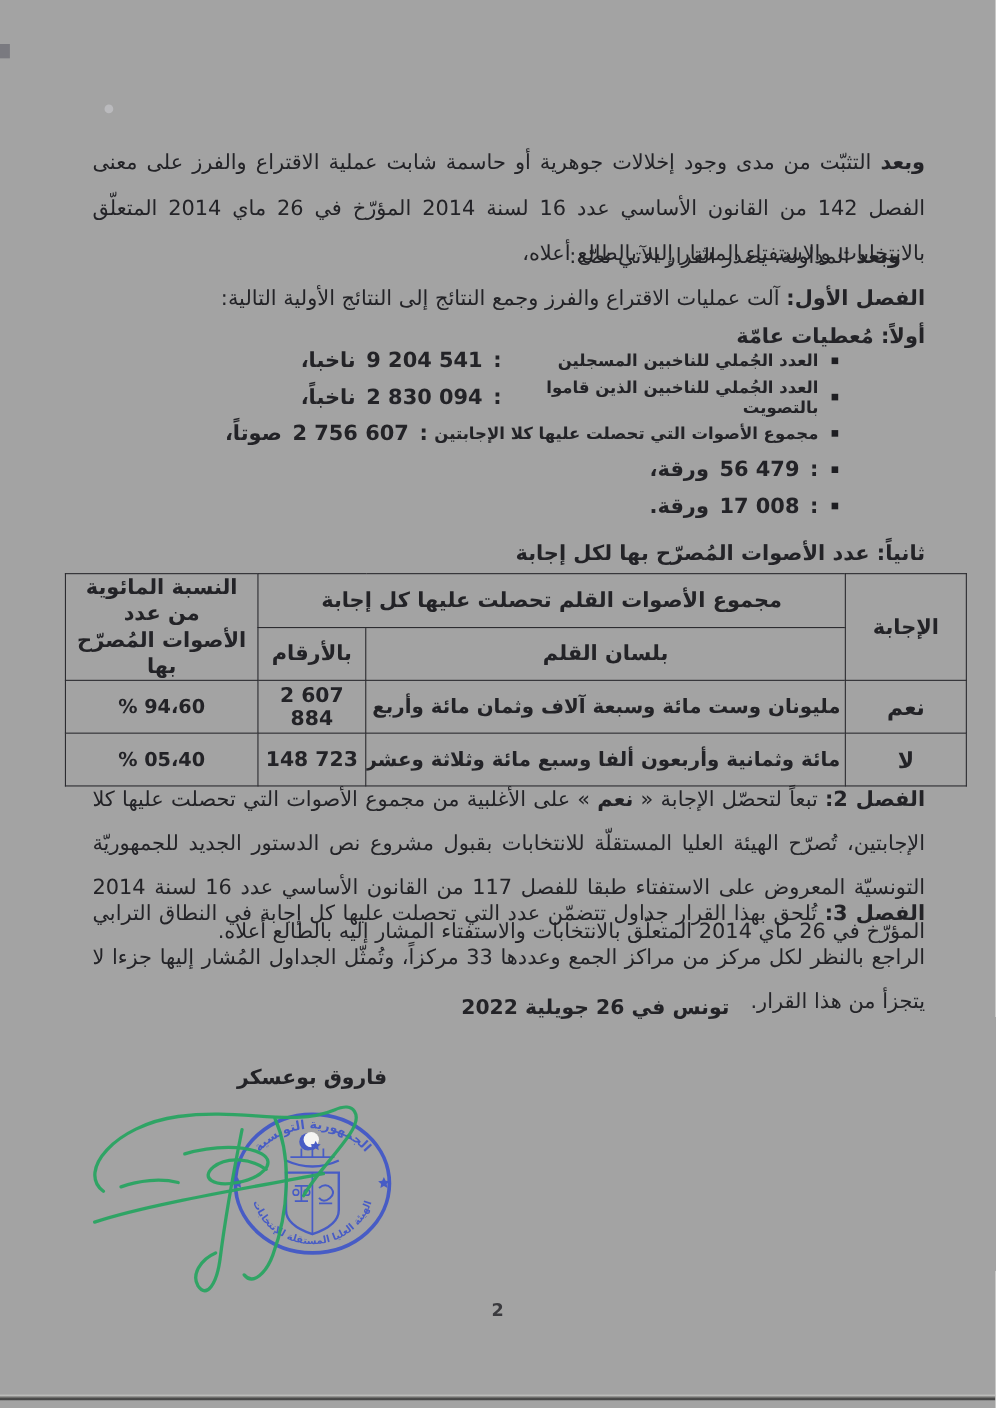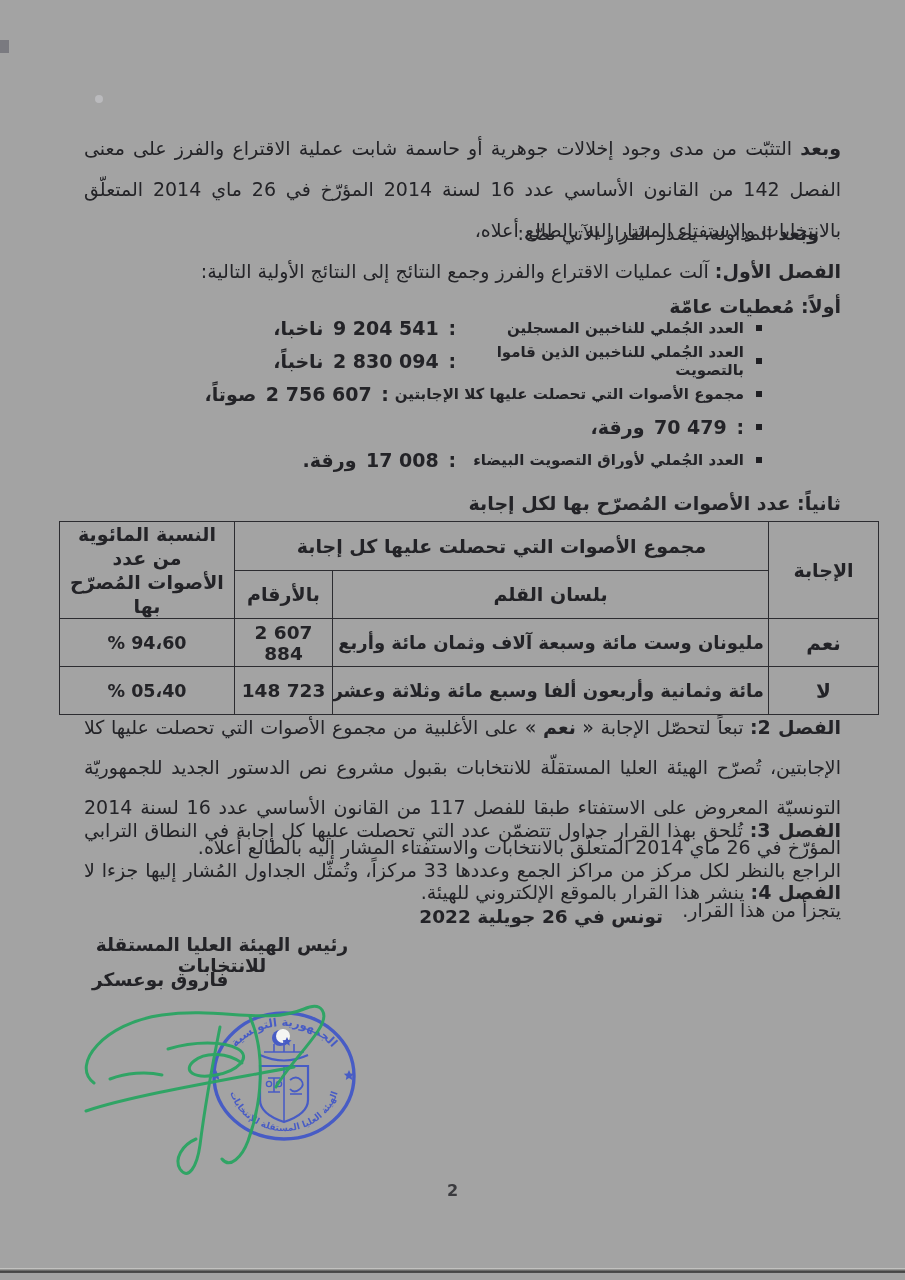--- a/index.html
+++ b/index.html
@@ -31,21 +31,21 @@
   .pct-hdr{font-size:17.5px; line-height:24px;}
   td.answer{font-size:20px; font-weight:800;}
   td.words{font-size:18px; font-weight:700; white-space:nowrap;}
   td.figs{font-size:18.5px; font-weight:700;}
   td.pct{font-size:17.5px; font-weight:700;text-decoration:underline;}
   tr.datarow{height:48px;}
   .ltr{direction:ltr; unicode-bidi:isolate; display:inline-block;}
   
   .dateline{top:906px; right:242px; font-size:18.5px; font-weight:800;}
   .sigtitle{top:934px; left:92px; width:260px; text-align:center; font-size:18.5px; font-weight:800;}
-  .signame{top:969px; left:92px; width:260px; text-align:left; font-size:18.5px; font-weight:800;}
+  .signame{top:969px; left:92px; width:260px; text-align:right; font-size:18.5px; font-weight:800;}
   .pagenum{top:1181px; left:0; right:0; text-align:center; font-size:16px; font-weight:600; color:#3a3a3e;}
   
   .bottomline{top:1268px; left:0; right:0; height:5px;
     background:linear-gradient(to bottom,#d8d8d6 0%,#8a8a88 35%,#3c3c3c 75%,#555 100%);}
   .speck{top:40px; left:0; width:9px; height:13px; background:#73737a; opacity:.85;}
   .smudge{top:95px; left:95px; width:8px; height:8px; background:#c9c9cf; border-radius:50%; opacity:.6;}
   .stamp-svg{top:1008px; left:208px; opacity:.92;}
   .sig-svg{top:983px; left:70px;}
 </style>
 </head>
@@ -79,43 +79,42 @@
       <span class="blabel">العدد الجُملي للناخبين الذين قاموا بالتصويت</span>
       <span class="bval"><span>: </span><span class="num" dir="ltr">2 830 094</span><span> ناخباً،</span></span>
     </div>
     <div class="brow">
       <span class="bsq"></span>
       <span class="blabel" style="width:auto; margin-left:6px;">مجموع الأصوات التي تحصلت عليها كلا الإجابتين</span>
       <span class="bval"><span>: </span><span class="num" dir="ltr">2 756 607</span><span> صوتاً،</span></span>
     </div>
     <div class="brow">
       <span class="bsq"></span>
-      <span class="bval"><span>: </span><span class="num" dir="ltr">70 479</span><span> ورقة،</span></span>
-    </div>
-    <div class="brow">
-      <span class="bsq"></span>
-      <span class="blabel">العدد الجُملي لأوراق التصويت البيضاء</span>
+      <span class="bval"><span>: </span><span class="num" dir="ltr">56 479</span><span> ورقة،</span></span>
+    </div>
+    <div class="brow">
+      <span class="bsq"></span>
       <span class="bval"><span>: </span><span class="num" dir="ltr">17 008</span><span> ورقة.</span></span>
     </div>
   </div>
 
   <div class="abs para single lead" style="top:486px; right:64px; left:84px; line-height:34px;">ثانياً: عدد الأصوات المُصرّح بها لكل إجابة</div>
 
   <div class="abs tablewrap">
     <table class="results">
       <colgroup>
           <col style="width:110px">
           <col style="width:436px">
           <col style="width:98px">
           <col style="width:175px">
         </colgroup>
       <tbody>
           <tr>
         <th class="hdr" rowspan="2">الإجابة</th>
-        <th class="hdr" colspan="2">مجموع الأصوات التي تحصلت عليها كل إجابة</th>
+        <th class="hdr" colspan="2">مجموع الأصوات القلم تحصلت عليها كل إجابة</th>
         <th class="hdr pct-hdr" rowspan="2">
           <div>النسبة المائوية من عدد</div>
           <div>الأصوات المُصرّح بها</div>
         </th>
       </tr>
       <tr>
         <th class="hdr">بلسان القلم</th>
         <th class="hdr">بالأرقام</th>
       </tr>
       <tr class="datarow">
@@ -135,27 +134,23 @@
   </div>
 
   <div class="abs para" style="top:707px; right:64px; left:84px; line-height:40px;">
     <span class="lead">الفصل 2:</span><span> تبعاً لتحصّل الإجابة « </span><span class="lead">نعم</span><span> » على الأغلبية من مجموع الأصوات التي تحصلت عليها كلا الإجابتين، تُصرّح الهيئة العليا المستقلّة للانتخابات بقبول مشروع نص الدستور الجديد للجمهوريّة التونسيّة المعروض على الاستفتاء طبقا للفصل 117 من القانون الأساسي عدد 16 لسنة 2014 المؤرّخ في 26 ماي 2014 المتعلّق بالانتخابات والاستفتاء المشار إليه بالطالع أعلاه.</span>
   </div>
 
   <div class="abs para" style="top:810px; right:64px; left:84px; line-height:40px;">
     <span class="lead">الفصل 3:</span><span> تُلحق بهذا القرار جداول تتضمّن عدد التي تحصلت عليها كل إجابة في النطاق الترابي الراجع بالنظر لكل مركز من مراكز الجمع وعددها 33 مركزاً، وتُمثّل الجداول المُشار إليها جزءا لا يتجزأ من هذا القرار.</span>
   </div>
 
-  <div class="abs para single" style="top:874px; right:64px; left:84px; line-height:36px;">
-    <span class="lead">الفصل 4:</span><span> ينشر هذا القرار بالموقع الإلكتروني للهيئة.</span>
-  </div>
 
   <div class="abs dateline">تونس في 26 جويلية 2022</div>
 
-  <div class="abs sigtitle">رئيس الهيئة العليا المستقلة للانتخابات</div>
   <div class="abs signame">فاروق بوعسكر</div>
 
   <svg class="abs stamp-svg" width="152" height="138" viewBox="0 0 152 138">
     <defs>
       <filter id="blur1">
           <feGaussianBlur stdDeviation="0.45"></feGaussianBlur>
         </filter>
       <path id="arcTop" d="M 14 76 A 62 58 0 0 1 138 76" fill="none"></path>
       <path id="arcBot" d="M 20 70 A 56 53 0 0 0 132 70" fill="none"></path>
     </defs>

